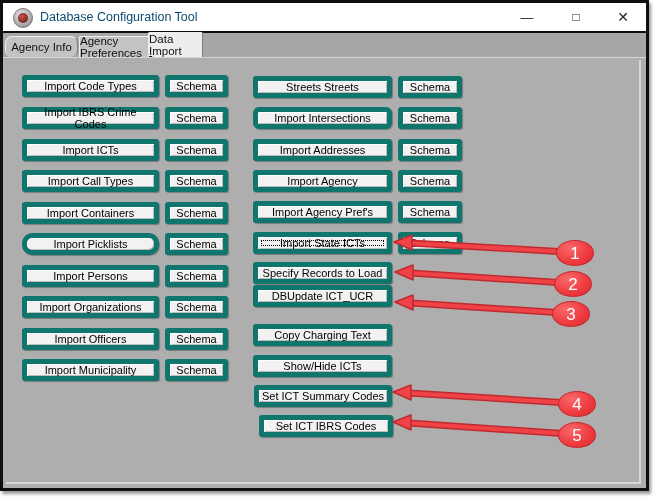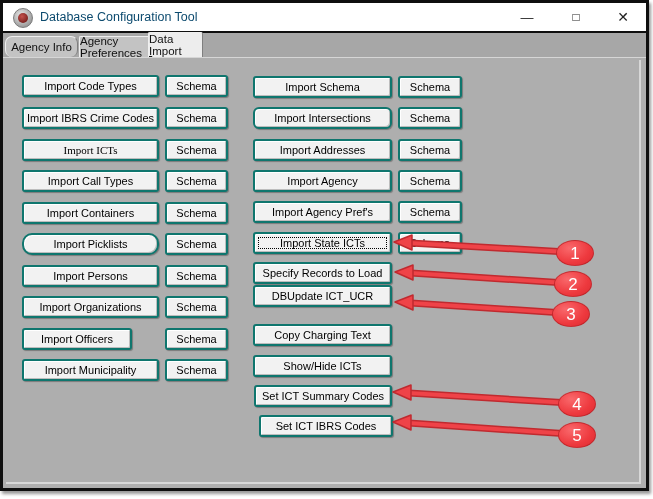--- a/index.html
+++ b/index.html
@@ -25,21 +25,21 @@
        border-radius:2px 2px 0 0;display:flex;align-items:center;justify-content:center;
        font-size:11.5px;color:#111;box-sizing:border-box;}
   .tab.active{height:25px;background:#ededed;z-index:2;font-weight:400;}
   .tab .mn{text-decoration:underline;}
   .page{position:absolute;left:3px;top:57px;width:643px;height:431px;background:#aeaeae;
         border-top:1px solid #d6d6d6;box-sizing:border-box;}
   .hl-bottom{position:absolute;left:3px;right:5px;bottom:4px;height:2px;background:#d7d7d7;}
   .hl-right{position:absolute;top:2px;bottom:4px;right:5px;width:2px;background:#d7d7d7;}
   .overlay{position:absolute;left:0;top:0;width:653px;height:499px;z-index:3;}
   .btn{position:absolute;height:22px;margin:0;padding:0 2px;background:#f2f2f2;
-       border:2px solid #0f766e;border-radius:3px;box-sizing:border-box;
+       border:5px solid #0f766e;border-radius:3px;box-sizing:border-box;
        box-shadow:inset 1px 1px 0 #ffffff, inset -1px -1px 0 #bdbdbd, 1px 1px 1px rgba(0,0,0,.3);
        font-family:"Liberation Sans",sans-serif;font-size:11px;color:#000;
        display:flex;align-items:center;justify-content:center;cursor:default;}
   .btn.focused::after{content:"";position:absolute;left:3px;top:3px;right:3px;bottom:3px;
        border:1px dotted #000;}
   .callout-svg{position:absolute;left:0;top:0;z-index:5;pointer-events:none;}
   .shaft-o{stroke:#c02a2f;stroke-width:7;stroke-linecap:round;}
   .shaft{stroke:#ef4348;stroke-width:4;stroke-linecap:butt;}
   .head{fill:#ef4348;stroke:#c02a2f;stroke-width:1.5;stroke-linejoin:round;}
   .callout-circle{position:absolute;width:38px;height:26px;border-radius:50%;z-index:6;
@@ -82,41 +82,41 @@
 
   <div class="page">
     <div class="hl-right"></div>
     <div class="hl-bottom"></div>
   </div>
 
   <div class="overlay">
 
     <button class="btn" style="left:22px;top:75px;width:137px;">Import Code Types</button>
     <button class="btn" style="left:22px;top:107px;width:137px;">Import IBRS Crime Codes</button>
-    <button class="btn" style="left:22px;top:139px;width:137px;font-family:Liberation Serif, serif;">Import ICTs</button>
+    <button class="btn" style="left:22px;top:139px;width:137px;">Import ICTs</button>
     <button class="btn" style="left:22px;top:202px;width:137px;">Import Containers</button>
     <button class="btn" style="left:22px;top:170px;width:137px;">Import Call Types</button>
     <button class="btn" style="left:22px;top:233px;width:137px;border-radius:10px;">Import Picklists</button>
     <button class="btn" style="left:22px;top:265px;width:137px;">Import Persons</button>
     <button class="btn" style="left:22px;top:296px;width:137px;">Import Organizations</button>
-    <button class="btn" style="left:22px;top:328px;width:110px;">Import Officers</button>
+    <button class="btn" style="left:22px;top:328px;width:137px;">Import Officers</button>
     <button class="btn" style="left:22px;top:359px;width:137px;">Import Municipality</button>
 
     <button class="btn" style="left:165px;top:75px;width:63px;">Schema</button>
     <button class="btn" style="left:165px;top:107px;width:63px;">Schema</button>
     <button class="btn" style="left:165px;top:139px;width:63px;">Schema</button>
     <button class="btn" style="left:165px;top:170px;width:63px;">Schema</button>
     <button class="btn" style="left:165px;top:202px;width:63px;">Schema</button>
     <button class="btn" style="left:165px;top:233px;width:63px;">Schema</button>
     <button class="btn" style="left:165px;top:265px;width:63px;">Schema</button>
     <button class="btn" style="left:165px;top:296px;width:63px;">Schema</button>
     <button class="btn" style="left:165px;top:328px;width:63px;">Schema</button>
     <button class="btn" style="left:165px;top:359px;width:63px;">Schema</button>
 
-    <button class="btn" style="left:253px;top:76px;width:139px;">Import Schema</button>
+    <button class="btn" style="left:253px;top:76px;width:139px;">Streets Streets</button>
     <button class="btn" style="left:253px;top:107px;width:139px;border-radius:6px;">Import Intersections</button>
     <button class="btn" style="left:253px;top:139px;width:139px;">Import Addresses</button>
     <button class="btn" style="left:253px;top:170px;width:139px;text-align:right;">Import Agency</button>
     <button class="btn" style="left:253px;top:201px;width:139px;">Import Agency Pref's</button>
     <button class="btn focused" style="left:253px;top:232px;width:139px;">Import State ICTs</button>
     <button class="btn" style="left:253px;top:262px;width:139px;">Specify Records to Load</button>
     <button class="btn" style="left:253px;top:285px;width:139px;">DBUpdate ICT_UCR</button>
     <button class="btn" style="left:253px;top:324px;width:139px;">Copy Charging Text</button>
     <button class="btn" style="left:253px;top:355px;width:139px;">Show/Hide ICTs</button>
 

